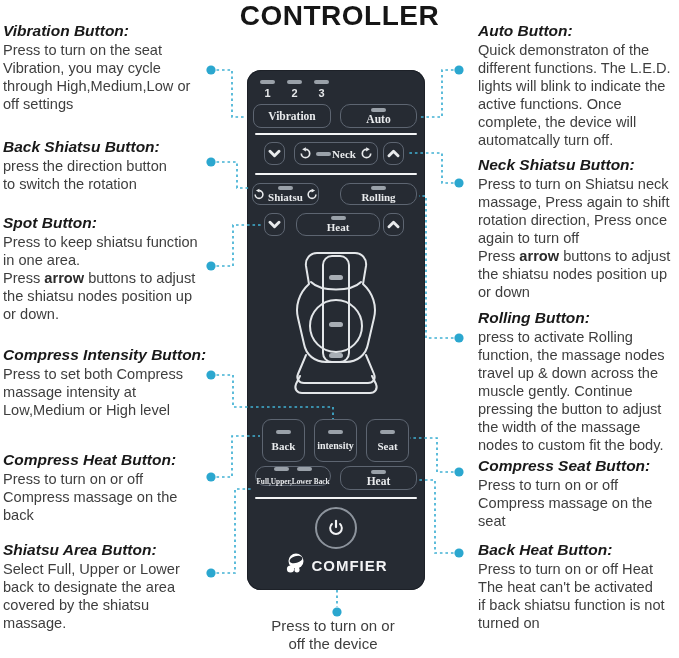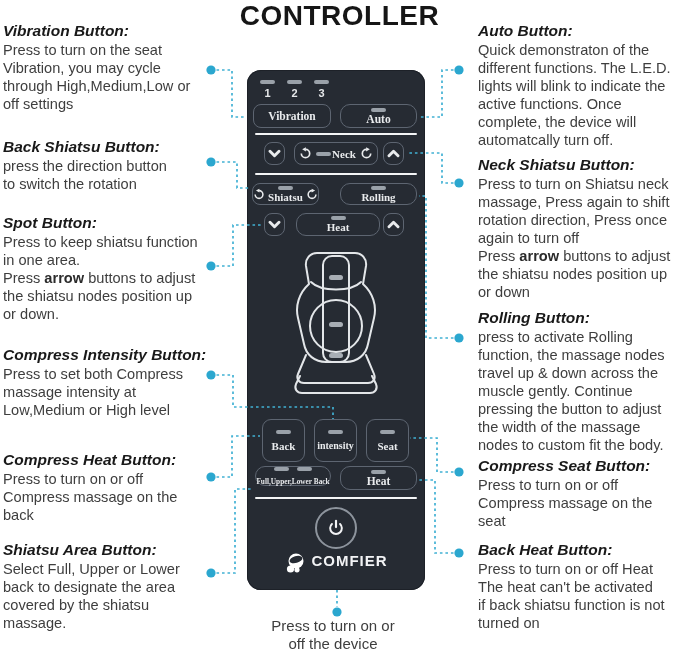--- a/index.html
+++ b/index.html
@@ -25,21 +25,21 @@
        color:#e9ebed;font-weight:bold;background:transparent;font-family:Liberation Serif, serif;}
   .btn-col{flex-direction:column;gap:2px;border-radius:10px;}
   .led{width:15px;height:4px;border-radius:2px;background:#9aa1a9;flex:none;}
   .divider{position:absolute;height:2.4px;background:#f4f5f6;border-radius:2px;left:8px;width:162px;}
   .lednum-group{position:absolute;left:0;top:10px;width:100%;display:flex;gap:12px;
                 justify-content:flex-start;padding-left:13px;box-sizing:border-box;}
   .lednum{display:flex;flex-direction:column;align-items:center;gap:3px;width:15px;}
   .lednum span{color:#e6e8ea;font-size:11px;font-weight:bold;}
   .power-btn{position:absolute;left:68px;top:437px;width:38px;height:38px;border-radius:50%;
              border:2px solid #8d949d;display:flex;align-items:center;justify-content:center;}
-  .brand{position:absolute;left:0;top:482px;width:100%;display:flex;align-items:flex-start;
+  .brand{position:absolute;left:0;top:482px;width:100%;display:flex;align-items:flex-end;
          justify-content:center;gap:5px;}
   .brand-text{color:#f2f3f5;font-size:15px;font-weight:800;letter-spacing:1px;}
 
   .overlay{position:absolute;inset:0;pointer-events:none;}
   .overlay path{fill:none;stroke:#41b1d4;stroke-width:1.7;stroke-dasharray:2.6 2.9;}
   .overlay circle{fill:#2ba7cf;}
 
   .footer{position:absolute;left:233px;top:617px;width:200px;text-align:center;
           font-size:15px;line-height:18px;color:#3e3e3e;}
   .chair{position:absolute;left:39px;top:180px;}

